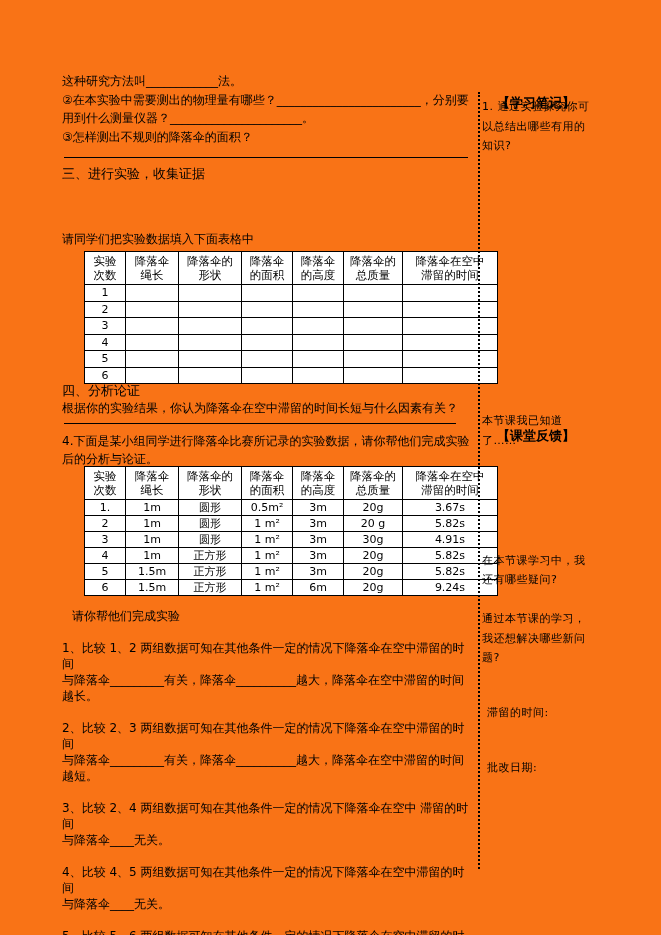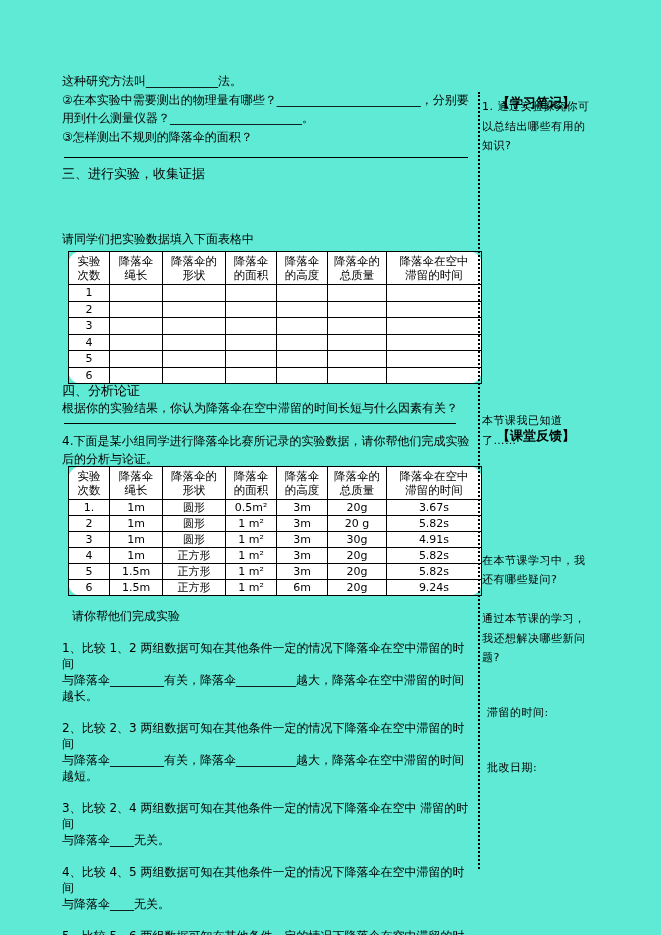--- a/index.html
+++ b/index.html
@@ -1,31 +1,31 @@
 <!DOCTYPE html>
 <html><head>
 <meta charset="utf-8">
 <style>
   html,body{margin:0;padding:0;background:#ffffff;}
   .page{
-    position:relative;width:661px;height:935px;background:#5eead4;
+    position:relative;width:661px;height:935px;background:#f97316;
     font-family:"DejaVu Sans","Liberation Sans",sans-serif;color:#000;
     overflow:hidden;
   }
   
   .blk{position:absolute;left:62px;width:414px;font-size:12px;line-height:18.5px;
        white-space:pre-line;color:#000;}
   .heading{font-size:13px;line-height:18px;}
   .rule{position:absolute;border-top:1px solid #000;height:0;}
   .analysis{line-height:16px;}
   .analysis .item{white-space:pre-line;}
   .analysis .atitle{padding-left:10px;}
   
-  .wtable{position:absolute;left:68px;width:406px;border-collapse:collapse;
-          table-layout:fixed;background:#fff;border-radius:14px;}
+  .wtable{position:absolute;left:84px;width:406px;border-collapse:collapse;
+          table-layout:fixed;background:#fff;}
   .wtable th,.wtable td{border:1px solid #000;text-align:center;vertical-align:middle;
           padding:0;overflow:hidden;font-weight:normal;}
   .wtable th{font-size:11.5px;line-height:14px;white-space:pre-line;height:32px;}
   .wtable td{font-size:11px;}
   .t1 td{height:15.5px;}
   .t2 td{height:14.6px;}
   .wtable th:nth-child(1){width:40px;}
   .wtable th:nth-child(2){width:52px;}
   .wtable th:nth-child(3){width:62px;}
   .wtable th:nth-child(4){width:50px;}

